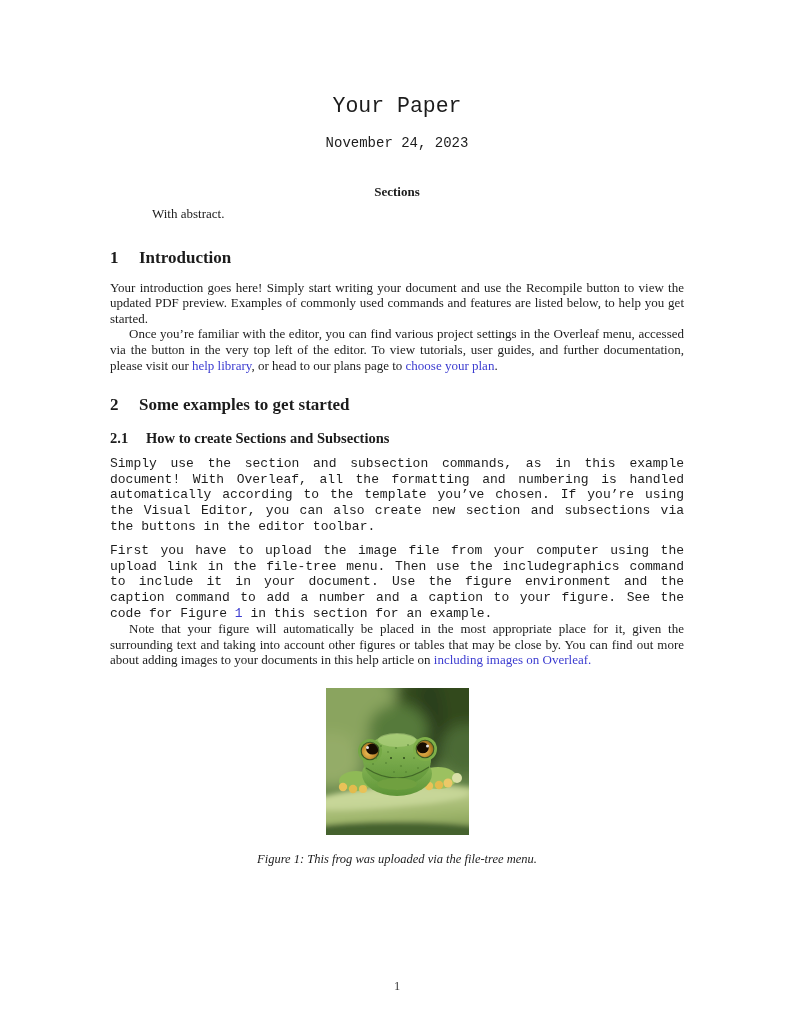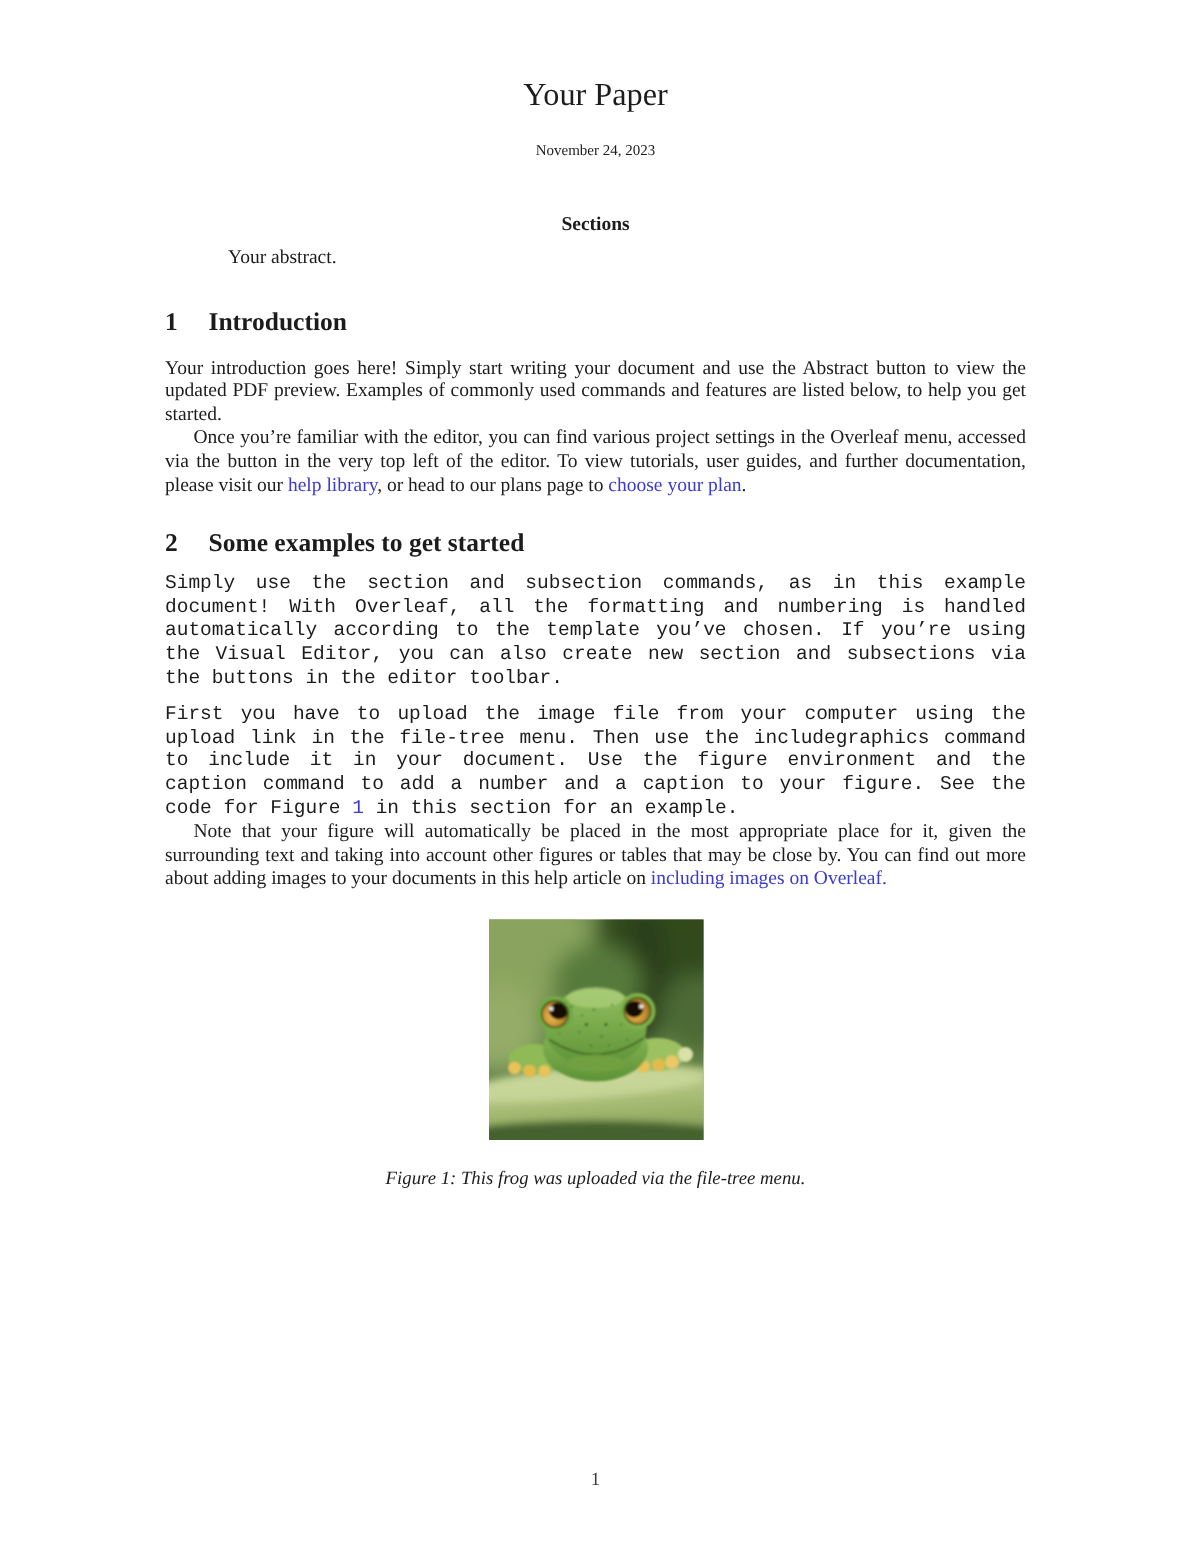--- a/index.html
+++ b/index.html
@@ -8,24 +8,24 @@
   .page {
     position: relative;
     width: 794px;
     height: 1028px;
     background: var(--page-bg);
     font-family: "Liberation Serif", "DejaVu Serif", serif;
     color: var(--text-color);
     overflow: hidden;
   }
   
-  .titleblock { padding-top: 50px; text-align: center; }
+  .titleblock { padding-top: 93px; text-align: center; font-family: Liberation Mono, monospace; }
   .paper-title { font-size: 21.5px; font-weight: normal; line-height: 27px; }
   .paper-author { margin-top: 19px; font-size: 14px; line-height: 17px; }
-  .paper-date { margin-top: 15px; font-size: 10px; line-height: 17px; }
+  .paper-date { margin-top: 15px; font-size: 14px; line-height: 17px; }
   
   .abstract { margin: 32px 135px 0 135px; }
   .abstract-heading { text-align: center; font-size: 13px; font-weight: bold; line-height: 15px; }
   .abstract-text { margin-top: 7px; font-size: 13px; line-height: 15.6px; text-indent: 17px; }
   
   .docbody { margin: 13px 110px; width: 574px; }
   h2.sec { font-size: 17px; font-weight: bold; line-height: 21px; margin-top: 25px; }
   h2.sec .num { display: inline-block; min-width: 29px; }
   h3.subsec { font-size: 14.5px; font-weight: bold; line-height: 18px; margin-top: 14px; }
   h3.subsec .num { display: inline-block; min-width: 36px; }
@@ -60,35 +60,38 @@
 
 <div class="page">
 
   <header class="titleblock">
     <div class="paper-title">Your Paper</div>
     <div class="paper-date">November 24, 2023</div>
   </header>
 
   <section class="abstract">
     <div class="abstract-heading">Sections</div>
-    <p class="abstract-text">Your abstract.</p>
+    <p class="abstract-text">With abstract.</p>
   </section>
 
   <main class="docbody">
 
     <h2 class="sec" id="sec1">
       <span class="num">1</span><span>Introduction</span>
     </h2>
-    <p class="first"><span>Your introduction goes here! Simply start writing your document and use the Abstract button to view the updated PDF preview. Examples of commonly used commands and features are listed below, to help you get started.</span></p>
+    <p class="first"><span>Your introduction goes here! Simply start writing your document and use the Recompile button to view the updated PDF preview. Examples of commonly used commands and features are listed below, to help you get started.</span></p>
     <p class="indent"><span>Once you’re familiar with the editor, you can find various project settings in the Overleaf menu, accessed via the button in the very top left of the editor. To view tutorials, user guides, and further documentation, please visit our </span><a href="#" class="doclink">help library</a><span>, or head to our plans page to </span><a href="#" class="doclink">choose your plan</a><span>.</span></p>
 
     <h2 class="sec" id="sec2">
       <span class="num">2</span><span>Some examples to get started</span>
     </h2>
 
+    <h3 class="subsec" id="subsec21">
+      <span class="num">2.1</span><span>How to create Sections and Subsections</span>
+    </h3>
     <p class="after-sub"><span>Simply use the section and subsection commands, as in this example document! With Overleaf, all the formatting and numbering is handled automatically according to the template you’ve chosen. If you’re using the Visual Editor, you can also create new section and subsections via the buttons in the editor toolbar.</span></p>
 
     <p class="after-sub"><span>First you have to upload the image file from your computer using the upload link in the file-tree menu. Then use the includegraphics command to include it in your document. Use the figure environment and the caption command to add a number and a caption to your figure. See the code for Figure </span><a href="#" class="doclink">1</a><span> in this section for an example.</span></p>
     <p class="indent"><span>Note that your figure will automatically be placed in the most appropriate place for it, given the surrounding text and taking into account other figures or tables that may be close by. You can find out more about adding images to your documents in this help article on </span><a href="#" class="doclink">including images on Overleaf.</a></p>
 
     <figure class="docfigure">
       <span class="frog-frame">
         
         <svg width="143" height="147" viewBox="0 0 143 147" xmlns="http://www.w3.org/2000/svg">
           <defs>

